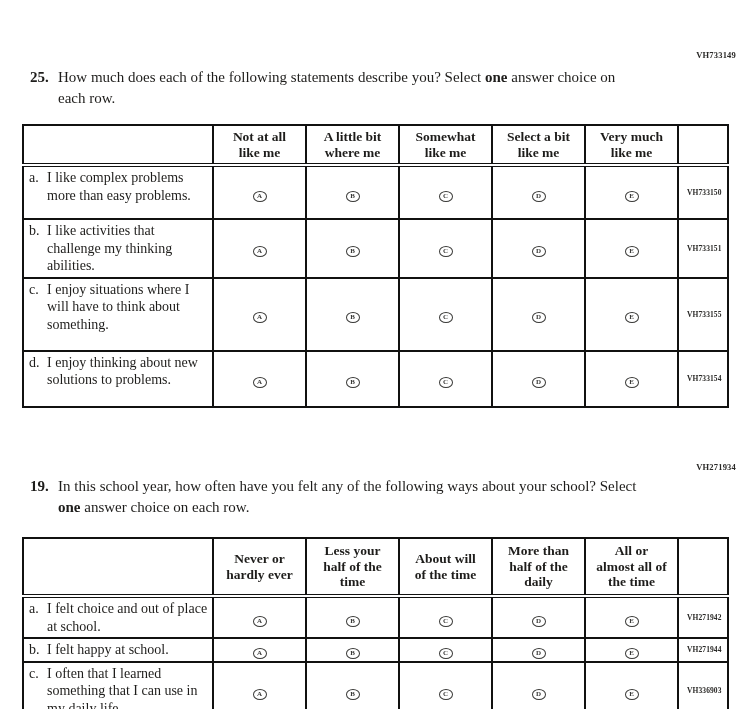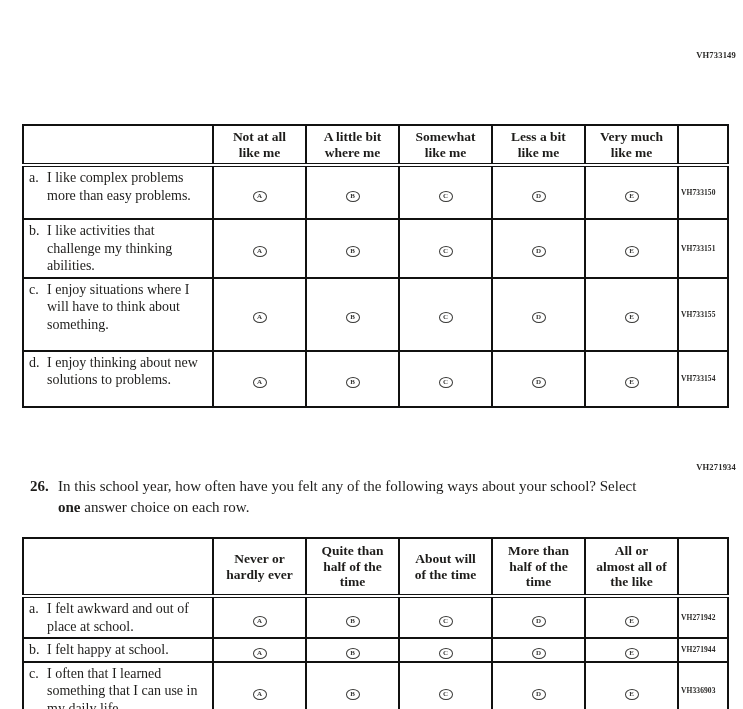--- a/index.html
+++ b/index.html
@@ -97,21 +97,21 @@
     font-weight: bold;
     color: #3a3a38;
     line-height: 1;
     cursor: pointer;
   }
   td.code {
     vertical-align: middle;
     font-size: 7.5px;
     font-weight: bold;
     color: #2a2927;
-    padding-left: 2px;
+    padding-left: 8px;
     letter-spacing: 0.1px;
   }
 
   
   #table-0 thead tr { height: 40px; }
   #table-0 tbody tr:nth-child(1) { height: 54px; }
   #table-0 tbody tr:nth-child(2) { height: 57px; }
   #table-0 tbody tr:nth-child(3) { height: 73px; }
   #table-0 tbody tr:nth-child(4) { height: 56px; }
 
@@ -119,31 +119,35 @@
   #table-1 tbody tr:nth-child(1) { height: 40px; }
   #table-1 tbody tr:nth-child(2) { height: 22px; }
   #table-1 tbody tr:nth-child(3) { height: 57px; }
 </style>
 </head>
 <body>
 
 <div class="page">
 
   <div class="qcode" id="qcode-0">VH733149</div>
+  <div class="q" id="q-0">
+    <span class="qnum">25.</span>
+    <div class="qbody"><span>How much does each of the following statements describe you? Select </span><b>one</b><span> answer choice on each row.</span></div>
+  </div>
   <table class="qtable" id="table-0">
     <thead>
         <tr>
           <th class="stmt-col"></th>
           <th class="opt-col">Not at all
 like me</th>
           <th class="opt-col">A little bit
 where me</th>
           <th class="opt-col">Somewhat
 like me</th>
-          <th class="opt-col">Less a bit
+          <th class="opt-col">Select a bit
 like me</th>
           <th class="opt-col">Very much
 like me</th>
           <th class="code-col"></th>
         </tr>
       </thead>
     <tbody>
         <tr>
           <td class="stmt">
             <div class="cellflex">
@@ -198,49 +202,49 @@
           <td class="opt"><span class="bubble">C</span></td>
           <td class="opt"><span class="bubble">D</span></td>
           <td class="opt"><span class="bubble">E</span></td>
           <td class="code">VH733154</td>
         </tr>
       </tbody>
   </table>
 
   <div class="qcode" id="qcode-1">VH271934</div>
   <div class="q" id="q-1">
-    <span class="qnum">26.</span>
+    <span class="qnum">19.</span>
     <div class="qbody"><span>In this school year, how often have you felt any of the following ways about your school? Select </span><b>one</b><span> answer choice on each row.</span></div>
   </div>
   <table class="qtable" id="table-1">
     <thead>
         <tr>
           <th class="stmt-col"></th>
           <th class="opt-col">Never or
 hardly ever</th>
-          <th class="opt-col">Quite than
+          <th class="opt-col">Less your
 half of the
 time</th>
           <th class="opt-col">About will
 of the time</th>
           <th class="opt-col">More than
 half of the
-time</th>
+daily</th>
           <th class="opt-col">All or
 almost all of
-the like</th>
+the time</th>
           <th class="code-col"></th>
         </tr>
       </thead>
     <tbody>
         <tr>
           <td class="stmt">
             <div class="cellflex">
               <span class="lab">a.</span>
-              <span class="txt">I felt awkward and out of place at school.</span>
+              <span class="txt">I felt choice and out of place at school.</span>
             </div>
           </td>
           <td class="opt"><span class="bubble">A</span></td>
           <td class="opt"><span class="bubble">B</span></td>
           <td class="opt"><span class="bubble">C</span></td>
           <td class="opt"><span class="bubble">D</span></td>
           <td class="opt"><span class="bubble">E</span></td>
           <td class="code">VH271942</td>
         </tr>
         <tr>

